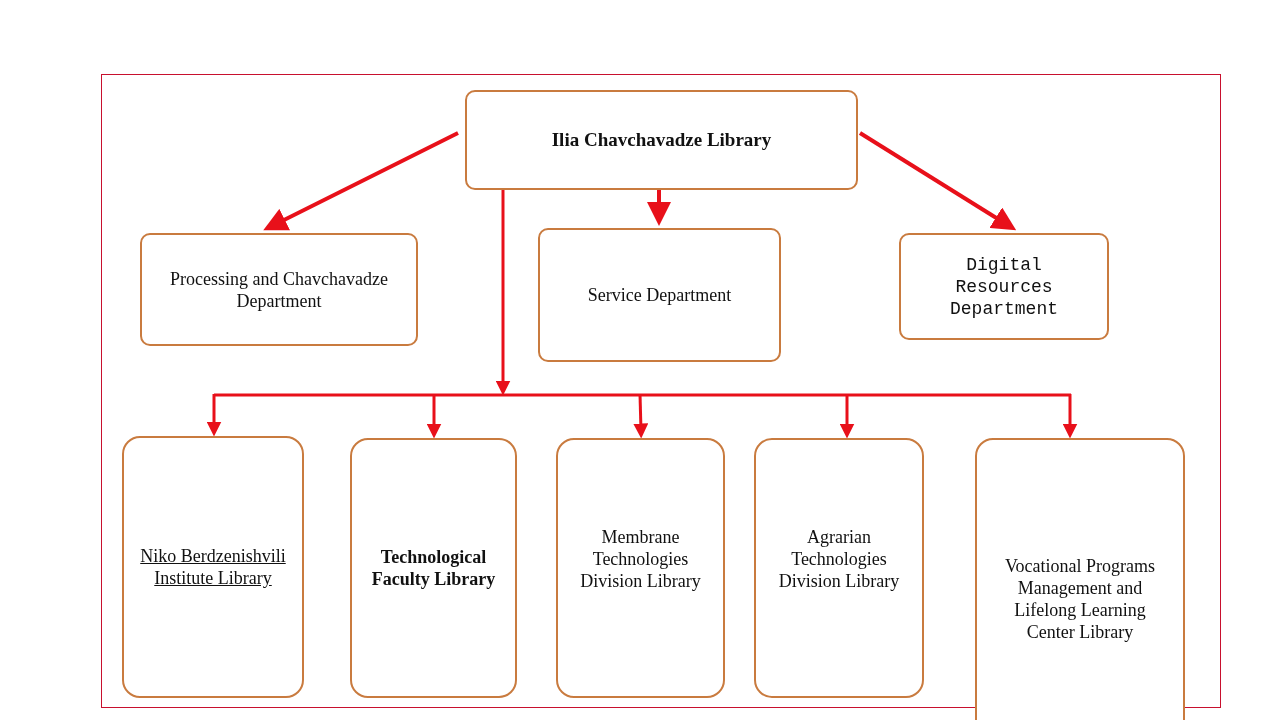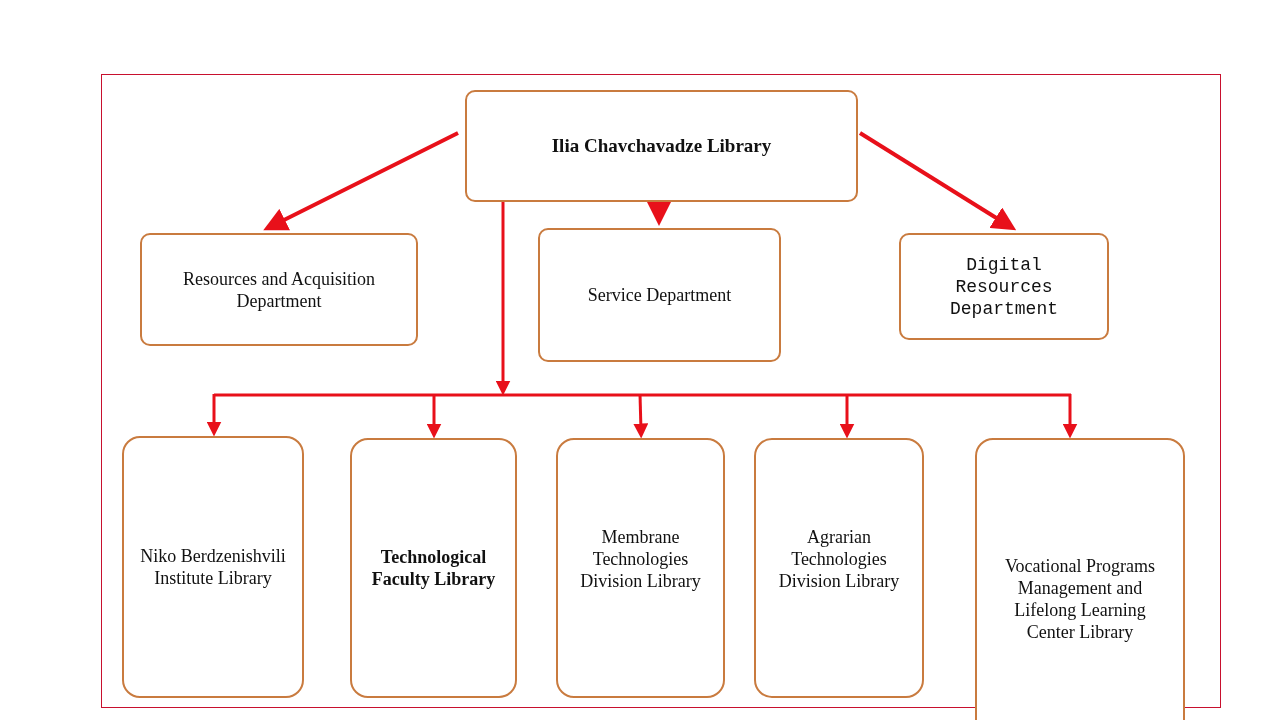--- a/index.html
+++ b/index.html
@@ -37,36 +37,36 @@
 
   <line x1="503" y1="190" x2="503" y2="388" stroke="#e8101a" stroke-width="3" marker-end="url(#smallArrow)"></line>
   <line x1="214" y1="395" x2="1071" y2="395" stroke="#e8101a" stroke-width="3"></line>
   <line x1="214" y1="394" x2="214" y2="429" stroke="#e8101a" stroke-width="3" marker-end="url(#smallArrow)"></line>
   <line x1="434" y1="394" x2="434" y2="431" stroke="#e8101a" stroke-width="3" marker-end="url(#smallArrow)"></line>
   <line x1="640" y1="394" x2="641" y2="431" stroke="#e8101a" stroke-width="3" marker-end="url(#smallArrow)"></line>
   <line x1="847" y1="394" x2="847" y2="431" stroke="#e8101a" stroke-width="3" marker-end="url(#smallArrow)"></line>
   <line x1="1070" y1="394" x2="1070" y2="431" stroke="#e8101a" stroke-width="3" marker-end="url(#smallArrow)"></line>
 </svg>
 
-<div class="node root" style="left:465px; top:90px; width:393px; height:112px;">
+<div class="node root" style="left:465px; top:90px; width:393px; height:100px;">
   <span>Ilia Chavchavadze Library</span>
 </div>
 
 <div class="node dept" style="left:140px; top:233px; width:278px; height:113px;">
-  <span style="width:230px;">Resources and Acquisition Department</span>
+  <span style="width:230px;">Processing and Chavchavadze Department</span>
 </div>
 <div class="node dept" style="left:538px; top:228px; width:243px; height:134px;">
   <span>Service Department</span>
 </div>
 <div class="node dept" style="left:899px; top:233px; width:210px; height:107px;">
   <span style="width:150px;font-family:Liberation Mono, monospace;">Digital Resources Department</span>
 </div>
 
 <div class="node lib" style="left:122px; top:436px; width:182px; height:262px;">
-  <span style="width:170px;">Niko Berdzenishvili Institute Library</span>
+  <span style="width:170px;text-decoration:underline;">Niko Berdzenishvili Institute Library</span>
 </div>
 <div class="node lib" style="left:350px; top:438px; width:167px; height:260px;font-weight:bold;">
   <span style="width:130px;">Technological Faculty Library</span>
 </div>
 <div class="node lib" style="left:556px; top:438px; width:169px; height:260px;">
   <span style="width:140px; margin-top:-18px;">Membrane Technologies Division Library</span>
 </div>
 <div class="node lib" style="left:754px; top:438px; width:170px; height:260px;">
   <span style="width:140px; margin-top:-18px;">Agrarian Technologies Division Library</span>
 </div>

